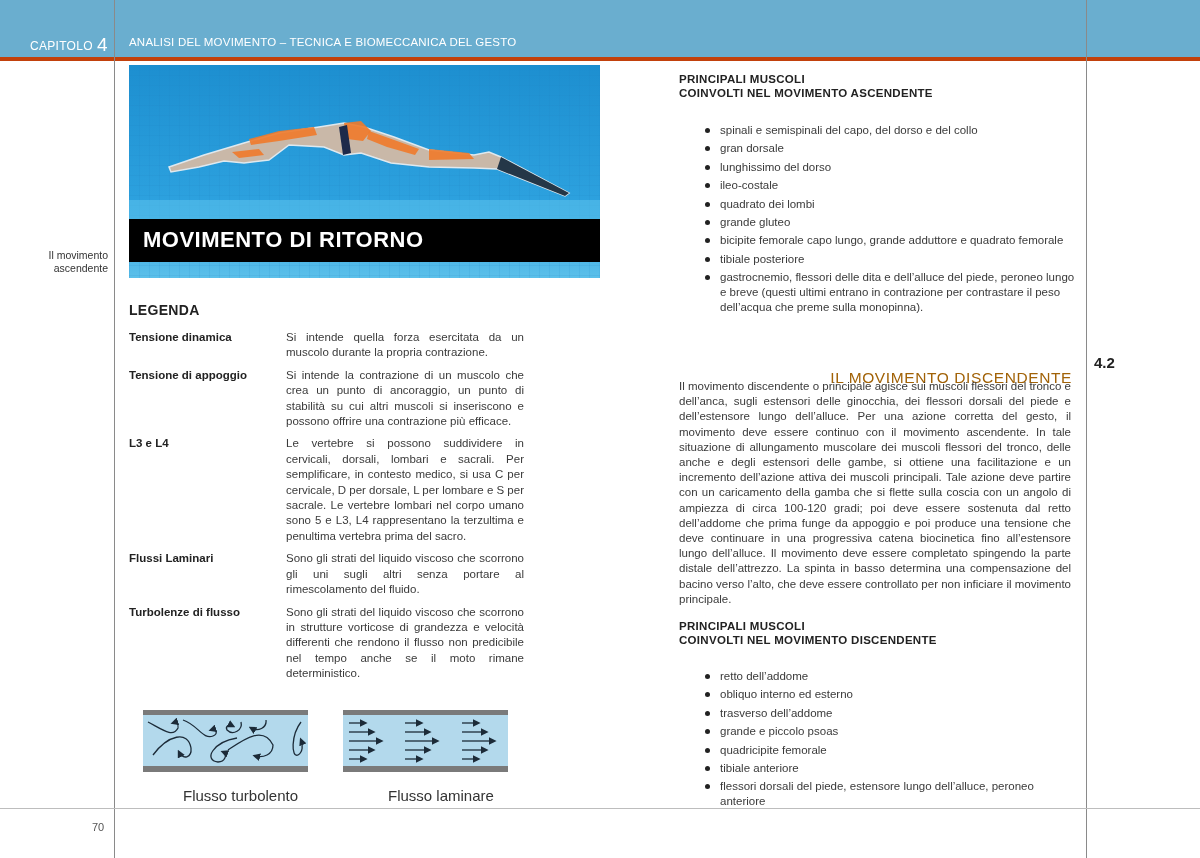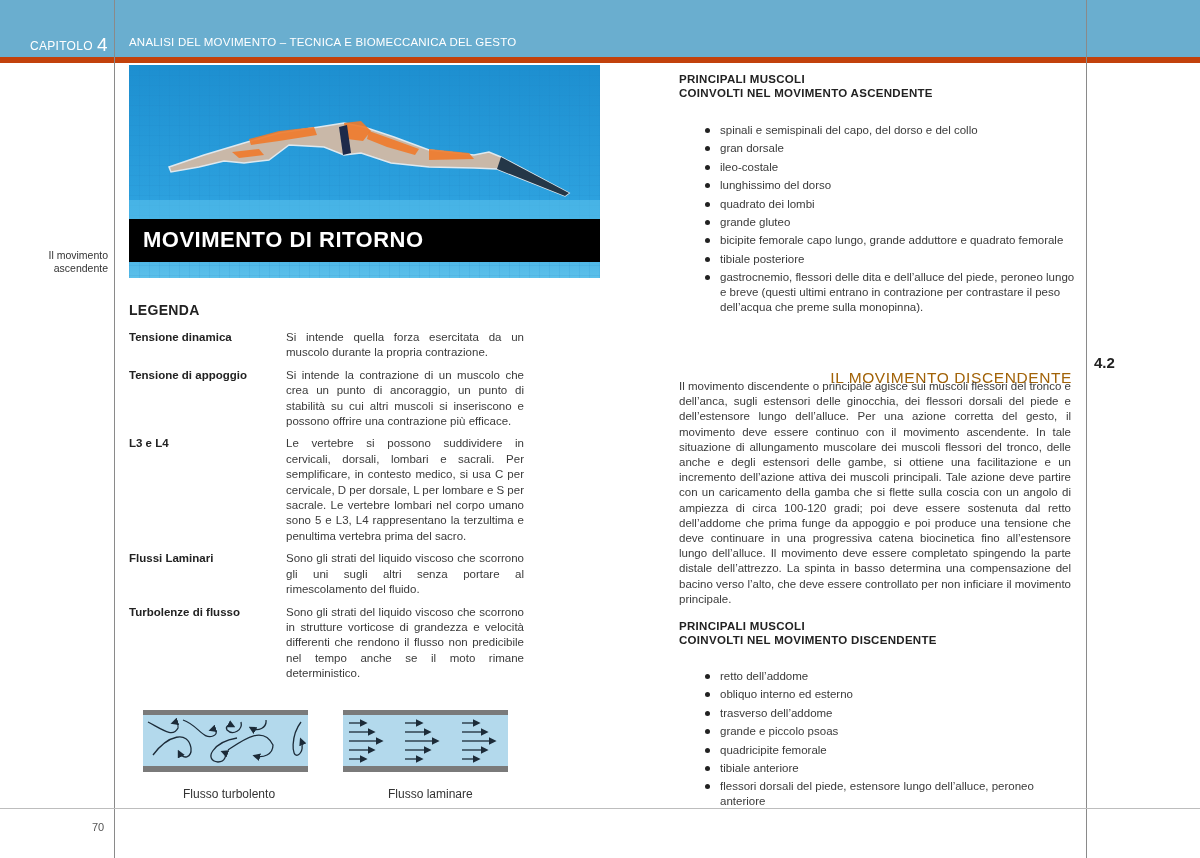--- a/index.html
+++ b/index.html
@@ -1,19 +1,19 @@
 <!DOCTYPE html>
 <html><head>
 <meta charset="utf-8">
 <style>
   html, body { margin:0; padding:0; }
   body { width:1200px; height:858px; position:relative; background:#ffffff; overflow:hidden;
          font-family:"Liberation Sans", sans-serif; color:#3a3a3a; }
   .header { position:absolute; left:0; top:0; width:1200px; height:57px; background:#6aaecf;
-            border-bottom:6px solid #c2410c; }
+            border-bottom:4px solid #c2410c; }
   .vline { position:absolute; width:1px; background:#8a8a8a; }
   .vl-left { left:114px; top:0; height:858px; }
   .vl-right { left:1086px; top:0; height:858px; }
   .hdr-chapter { position:absolute; left:30px; top:33px; color:#ffffff; font-size:12px; letter-spacing:0.3px; }
   .hdr-chapter .num { font-size:19px; margin-left:4px; position:relative; top:1px; }
   .hdr-title { position:absolute; left:129px; top:36px; color:#ffffff; font-size:11.5px; letter-spacing:0.2px; }
 
   .sidenote { position:absolute; right:1092px; top:249px; text-align:right; font-size:10.5px; line-height:13px; color:#333; width:100px; }
 
   .photo { position:absolute; left:129px; top:65px; width:471px; height:213px; overflow:hidden; }
@@ -23,21 +23,21 @@
 
   .legend-title { position:absolute; left:129px; top:302px; font-weight:bold; font-size:14px; color:#222; letter-spacing:0.3px; }
   .legend { position:absolute; left:129px; top:330px; width:395px; }
   .legend-row { display:flex; margin-bottom:7px; }
   .legend-term { width:157px; flex:none; font-weight:bold; font-size:11.5px; color:#222; line-height:15px; }
   .legend-def { width:238px; font-size:11.5px; line-height:15.4px; text-align:justify; color:#3a3a3a; }
 
   .fig { position:absolute; top:710px; }
   .fig-turb { left:143px; }
   .fig-lam { left:343px; }
-  .fig-label { position:absolute; top:787px; font-size:12px; color:#333;text-align:center; }
+  .fig-label { position:absolute; top:787px; font-size:15px; color:#333;text-align:center; }
   .lbl-turb { left:183px; }
   .lbl-lam { left:388px; }
 
   .bottom-rule { position:absolute; left:0; top:808px; width:1200px; height:1px; background:#bdbdbd; }
   .pgnum { position:absolute; top:821px; font-size:11px; color:#555;text-align:right; }
   .pg-left { left:92px; }
   .pg-right { left:1128px;margin-top:44px; }
 
   .sec-head { position:absolute; left:679px; font-weight:bold; font-size:11.5px; line-height:14px; color:#222; letter-spacing:0.3px; }
   .bullets { position:absolute; left:692px; width:372px; margin:12px; padding:0; list-style:none; }
@@ -168,22 +168,22 @@
 <div class="fig-label lbl-turb">Flusso turbolento</div>
 <div class="fig-label lbl-lam">Flusso laminare</div>
 
 <div class="sec-head" style="top:72px;">
   <div>PRINCIPALI MUSCOLI</div>
   <div>COINVOLTI NEL MOVIMENTO ASCENDENTE</div>
 </div>
 <ul class="bullets" style="top:111px;">
   <li>spinali e semispinali del capo, del dorso e del collo</li>
   <li>gran dorsale</li>
+  <li>lunghissimo del dorso</li>
   <li>ileo-costale</li>
-  <li>lunghissimo del dorso</li>
   <li>quadrato dei lombi</li>
   <li>grande gluteo</li>
   <li>bicipite femorale capo lungo, grande adduttore e quadrato femorale</li>
   <li>tibiale posteriore</li>
   <li>gastrocnemio, flessori delle dita e dell’alluce del piede, peroneo lungo e breve (questi ultimi entrano in contrazione per contrastare il peso dell’acqua che preme sulla monopinna).</li>
 </ul>
 
 <div class="sec-title">IL MOVIMENTO DISCENDENTE</div>
 <div class="sec-num">4.2</div>
 <div class="body-text">Il movimento discendente o principale agisce sui muscoli flessori del tronco e dell’anca, sugli estensori delle ginocchia, dei flessori dorsali del piede e dell’estensore lungo dell’alluce. Per una azione corretta del gesto, il movimento deve essere continuo con il movimento ascendente. In tale situazione di allungamento muscolare dei muscoli flessori del tronco, delle anche e degli estensori delle gambe, si ottiene una facilitazione e un incremento dell’azione attiva dei muscoli principali. Tale azione deve partire con un caricamento della gamba che si flette sulla coscia con un angolo di ampiezza di circa 100-120 gradi; poi deve essere sostenuta dal retto dell’addome che prima funge da appoggio e poi produce una tensione che deve continuare in una progressiva catena biocinetica fino all’estensore lungo dell’alluce. Il movimento deve essere completato spingendo la parte distale dell’attrezzo. La spinta in basso determina una compensazione del bacino verso l’alto, che deve essere controllato per non inficiare il movimento principale.</div>

